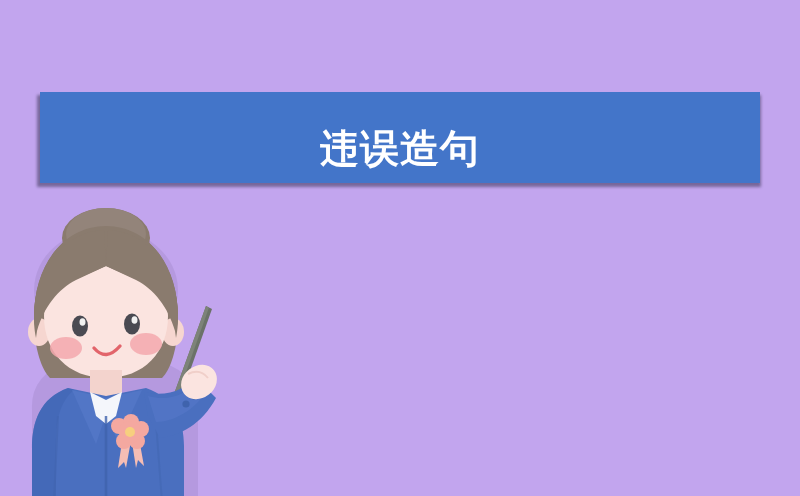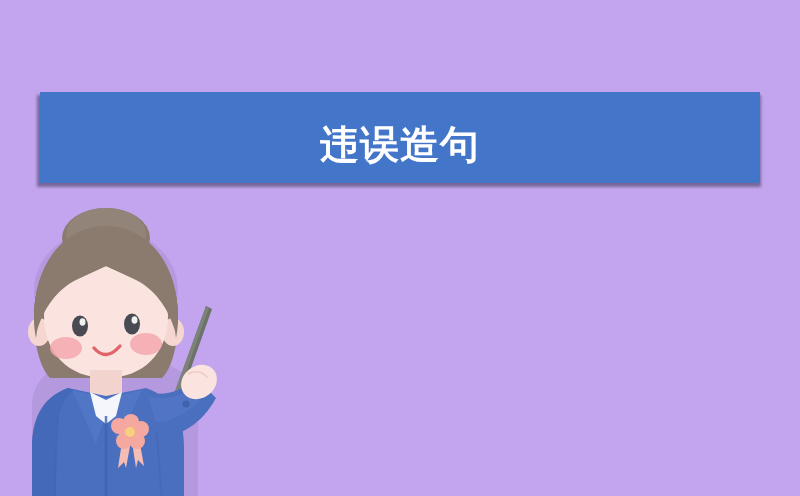--- a/index.html
+++ b/index.html
@@ -42,21 +42,21 @@
     align-items: center;
     justify-content: center;
   }
   #banner-title {
     color: #ffffff;
     font-size: 39px;
     font-weight: bold;
     letter-spacing: 1px;
     line-height: 1;
     white-space: nowrap;
-    font-family: Liberation Mono, monospace;
+    font-family: Liberation Serif, serif;
     margin-top: 22px;
   }
 
   
   #teacher {
     position: absolute;
     left: 10px;
     top: 210px;
     width: 260px;
     height: 290px;

